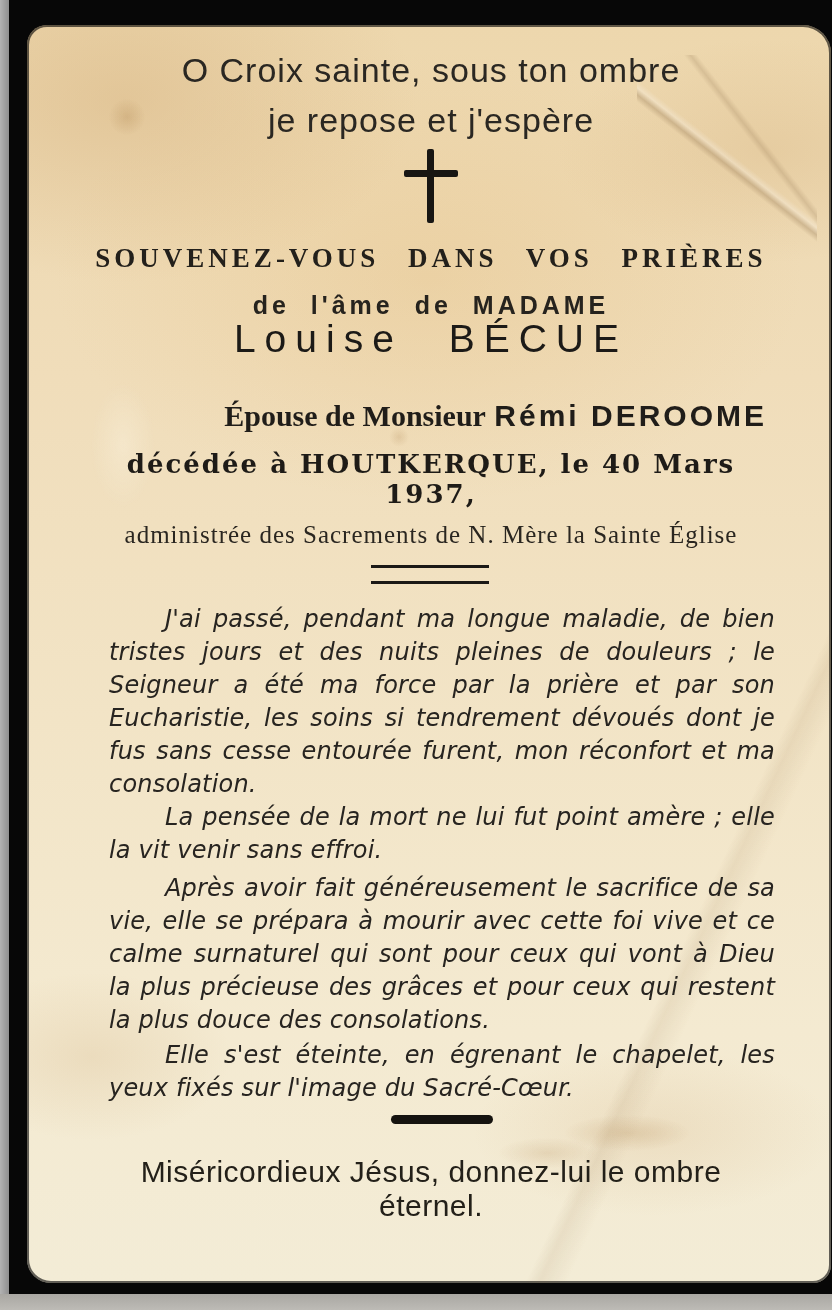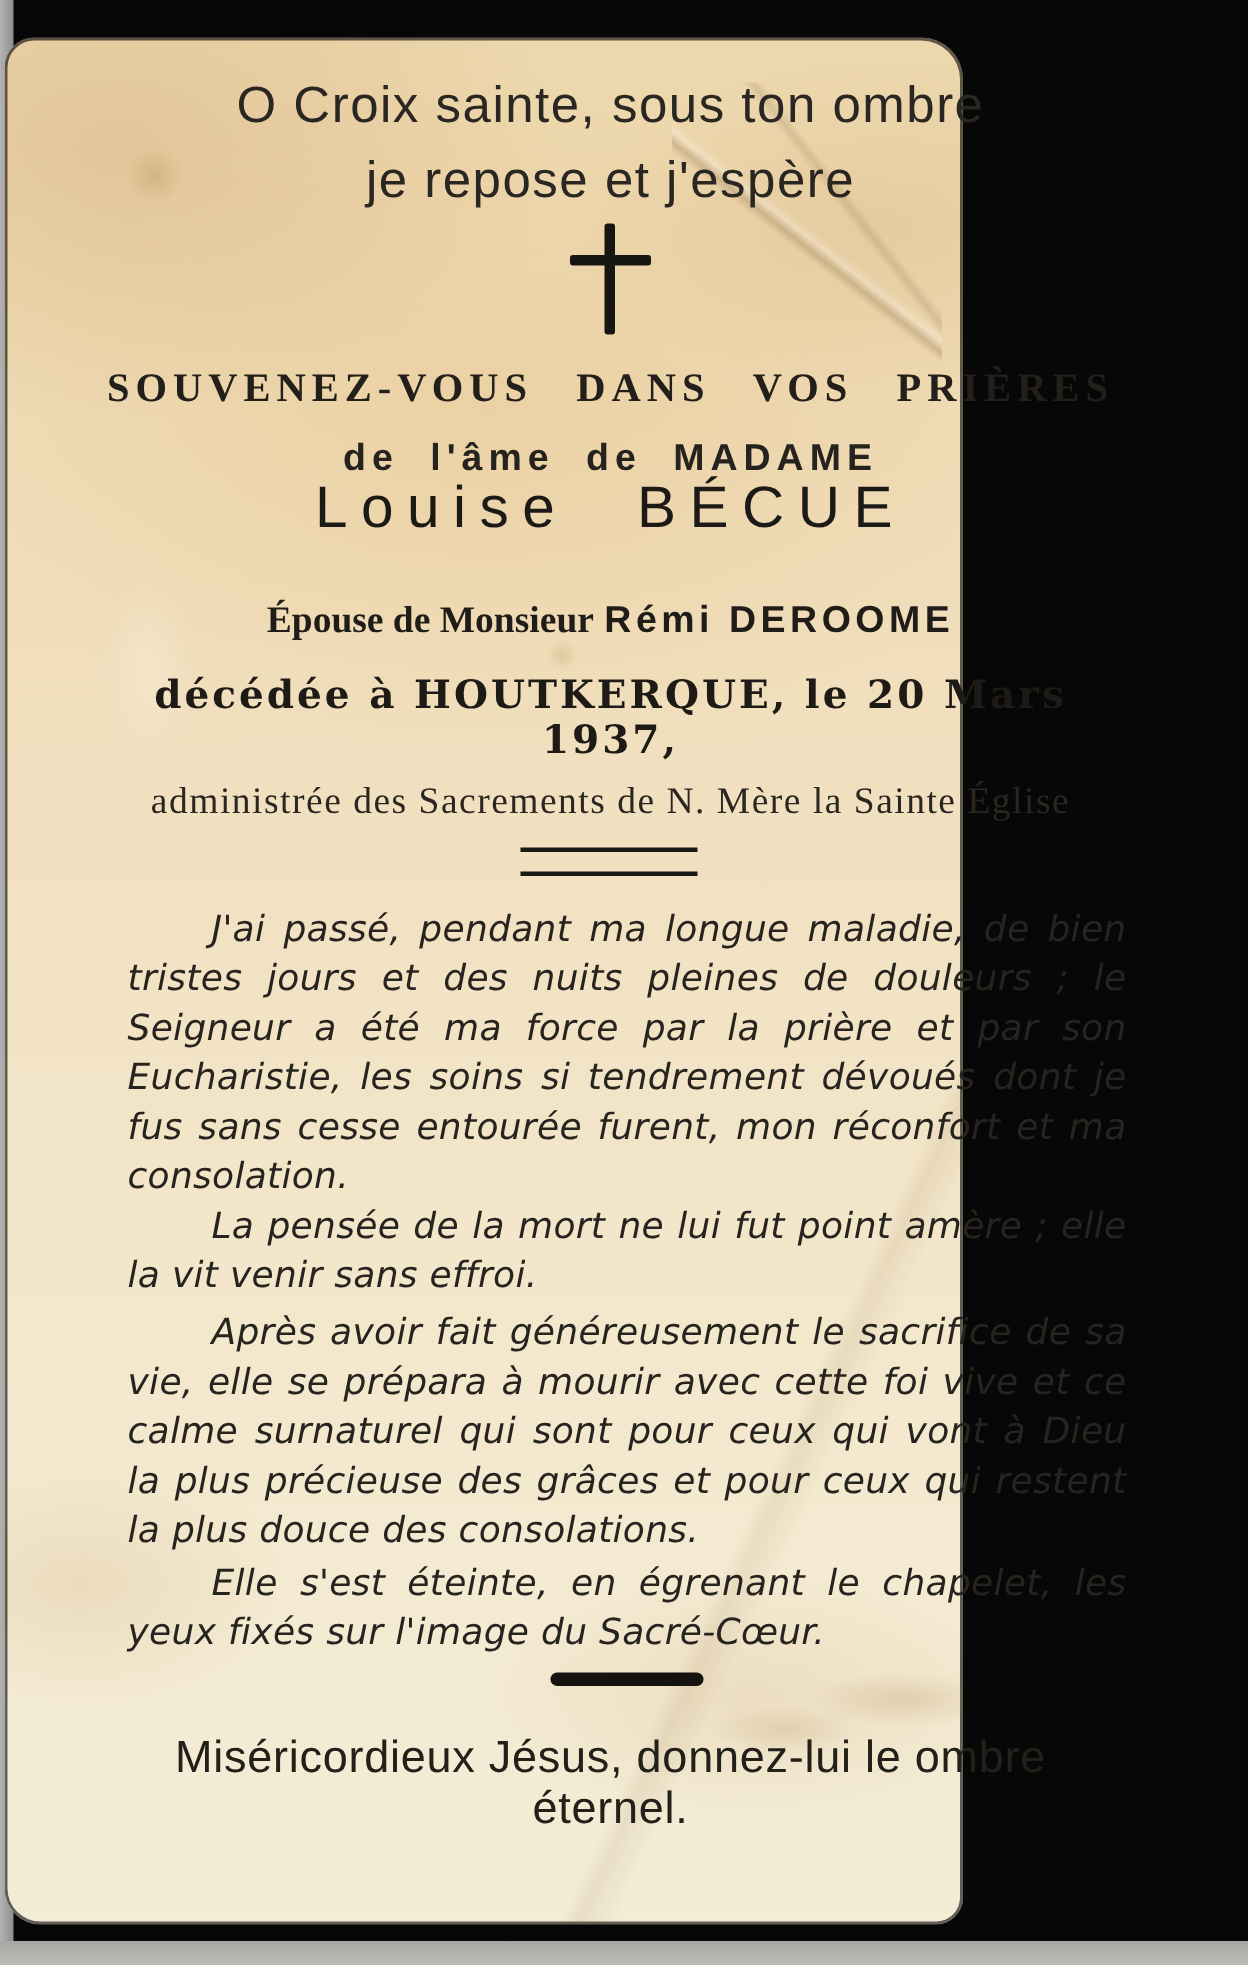--- a/index.html
+++ b/index.html
@@ -8,21 +8,21 @@
     background:#070707;
     font-family:"Liberation Sans",sans-serif;
   }
   
   .strip-left{position:absolute;left:0;top:0;width:9px;height:1310px;
     background:linear-gradient(90deg,#b3b3b3,#8f8f8f);}
   .strip-bottom{position:absolute;left:0;top:1294px;width:832px;height:16px;
     background:linear-gradient(180deg,#a9a7a2,#bdbbb6);}
   
   .card{
-    position:absolute;left:3px;top:25px;width:639px;height:1258px;
+    position:absolute;left:27px;top:25px;width:804px;height:1258px;
     border-radius:20px 28px 18px 24px;
     background:
       radial-gradient(ellipse 420px 260px at 12% 6%, rgba(196,150,92,.28), rgba(0,0,0,0) 70%),
       radial-gradient(ellipse 300px 160px at 92% 10%, rgba(205,165,110,.25), rgba(0,0,0,0) 70%),
       radial-gradient(ellipse 500px 300px at 50% 20%, rgba(226,186,122,.30), rgba(0,0,0,0) 75%),
       radial-gradient(ellipse 260px 120px at 78% 88%, rgba(190,140,80,.14), rgba(0,0,0,0) 70%),
       radial-gradient(ellipse 200px 120px at 8% 82%, rgba(190,145,85,.16), rgba(0,0,0,0) 70%),
       linear-gradient(180deg,#edd7ad 0%,#f0ddba 28%,#f2e4c6 55%,#f4ead1 80%,#f3ecd6 100%);
     box-shadow:0 0 0 2px rgba(0,0,0,.6) inset;
     color:#1f1d1a;
@@ -45,21 +45,21 @@
   
   .epigraph{top:20px;font-size:34px;line-height:50px;letter-spacing:1px;color:#2a2722;
     font-family:"Liberation Sans",sans-serif;}
   .cross{top:124px;left:68px;width:672px;height:74px;}
   .cross .v{position:absolute;left:50%;margin-left:-4px;top:0;width:7px;height:74px;background:#181613;border-radius:2px;}
   .cross .h{position:absolute;left:50%;margin-left:-27px;top:21px;width:54px;height:7px;background:#181613;border-radius:2px;}
   .remember{top:218px;font-family:"Liberation Serif",serif;font-weight:bold;font-size:27px;
     letter-spacing:4px;word-spacing:18px;color:#23201b;}
   .soul{top:266px;font-size:25px;font-weight:bold;letter-spacing:4px;word-spacing:10px;color:#26231e;}
   .name{top:292px;font-size:39px;font-weight:normal;letter-spacing:9px;word-spacing:26px;color:#1c1a17;}
-  .spouse{top:374px;font-size:25px;color:#201d19;}
+  .spouse{top:374px;font-size:30px;color:#201d19;text-align:right;}
   .spouse .pre{font-family:"Liberation Serif",serif;font-weight:bold;letter-spacing:0px;}
   .spouse .nm{font-weight:bold;letter-spacing:3px;}
   .death1{top:424px;font-family:"DejaVu Serif",serif;font-weight:bold;font-size:26px;letter-spacing:2px;color:#1e1b17;}
   .death2{top:460px;font-family:"DejaVu Serif",serif;font-weight:bold;font-size:26px;letter-spacing:2px;color:#1e1b17;}
   .sacraments{top:496px;font-family:"Liberation Serif",serif;font-size:25px;letter-spacing:1px;color:#2a2620;}
   .rule-double{top:540px;left:344px;width:118px;height:13px;
     border-top:3px solid #1b1916;border-bottom:3px solid #1b1916;position:absolute;}
   .para{position:absolute;left:82px;width:666px;text-align:justify;
     font-family:"DejaVu Sans",sans-serif;font-style:italic;
     font-size:24px;line-height:33px;color:#272420;text-indent:56px;letter-spacing:.2px;}
@@ -96,21 +96,21 @@
   <div class="blk soul">de l'âme de MADAME</div>
 
   <div class="blk name">Louise BÉCUE</div>
 
   <div class="blk spouse">
     <span class="pre">Épouse de Monsieur</span>
     <span> </span>
     <span class="nm">Rémi DEROOME</span>
   </div>
 
-  <div class="blk death1">décédée à HOUTKERQUE, le 20 Mars 1937,</div>
+  <div class="blk death1">décédée à HOUTKERQUE, le 40 Mars 1937,</div>
 
   <div class="blk sacraments">administrée des Sacrements de N. Mère la Sainte Église</div>
 
   <div class="rule-double"></div>
 
   <div class="para p1">J'ai passé, pendant ma longue maladie, de bien tristes jours et des nuits pleines de douleurs ; le Seigneur a été ma force par la prière et par son Eucharistie, les soins si tendrement dévoués dont je fus sans cesse entourée furent, mon réconfort et ma consolation.</div>
   <div class="para p2">La pensée de la mort ne lui fut point amère ; elle la vit venir sans effroi.</div>
   <div class="para p3">Après avoir fait généreusement le sacrifice de sa vie, elle se prépara à mourir avec cette foi vive et ce calme surnaturel qui sont pour ceux qui vont à Dieu la plus précieuse des grâces et pour ceux qui restent la plus douce des consolations.</div>
   <div class="para p4">Elle s'est éteinte, en égrenant le chapelet, les yeux fixés sur l'image du Sacré-Cœur.</div>
 

